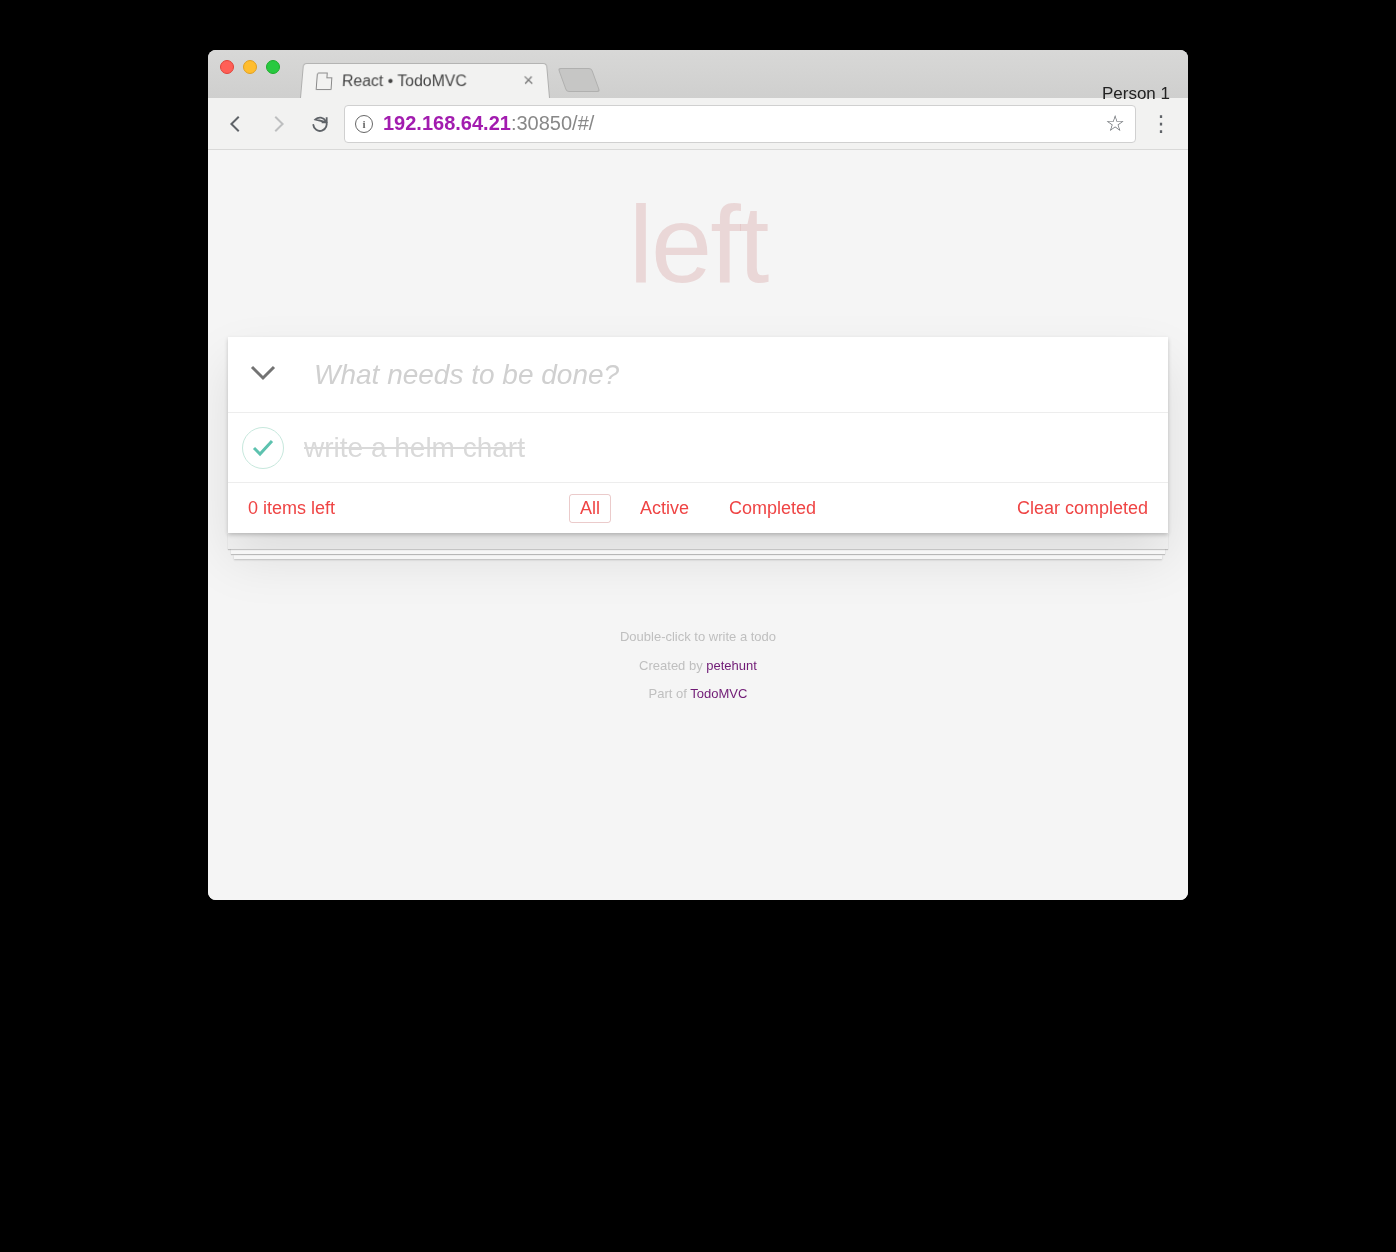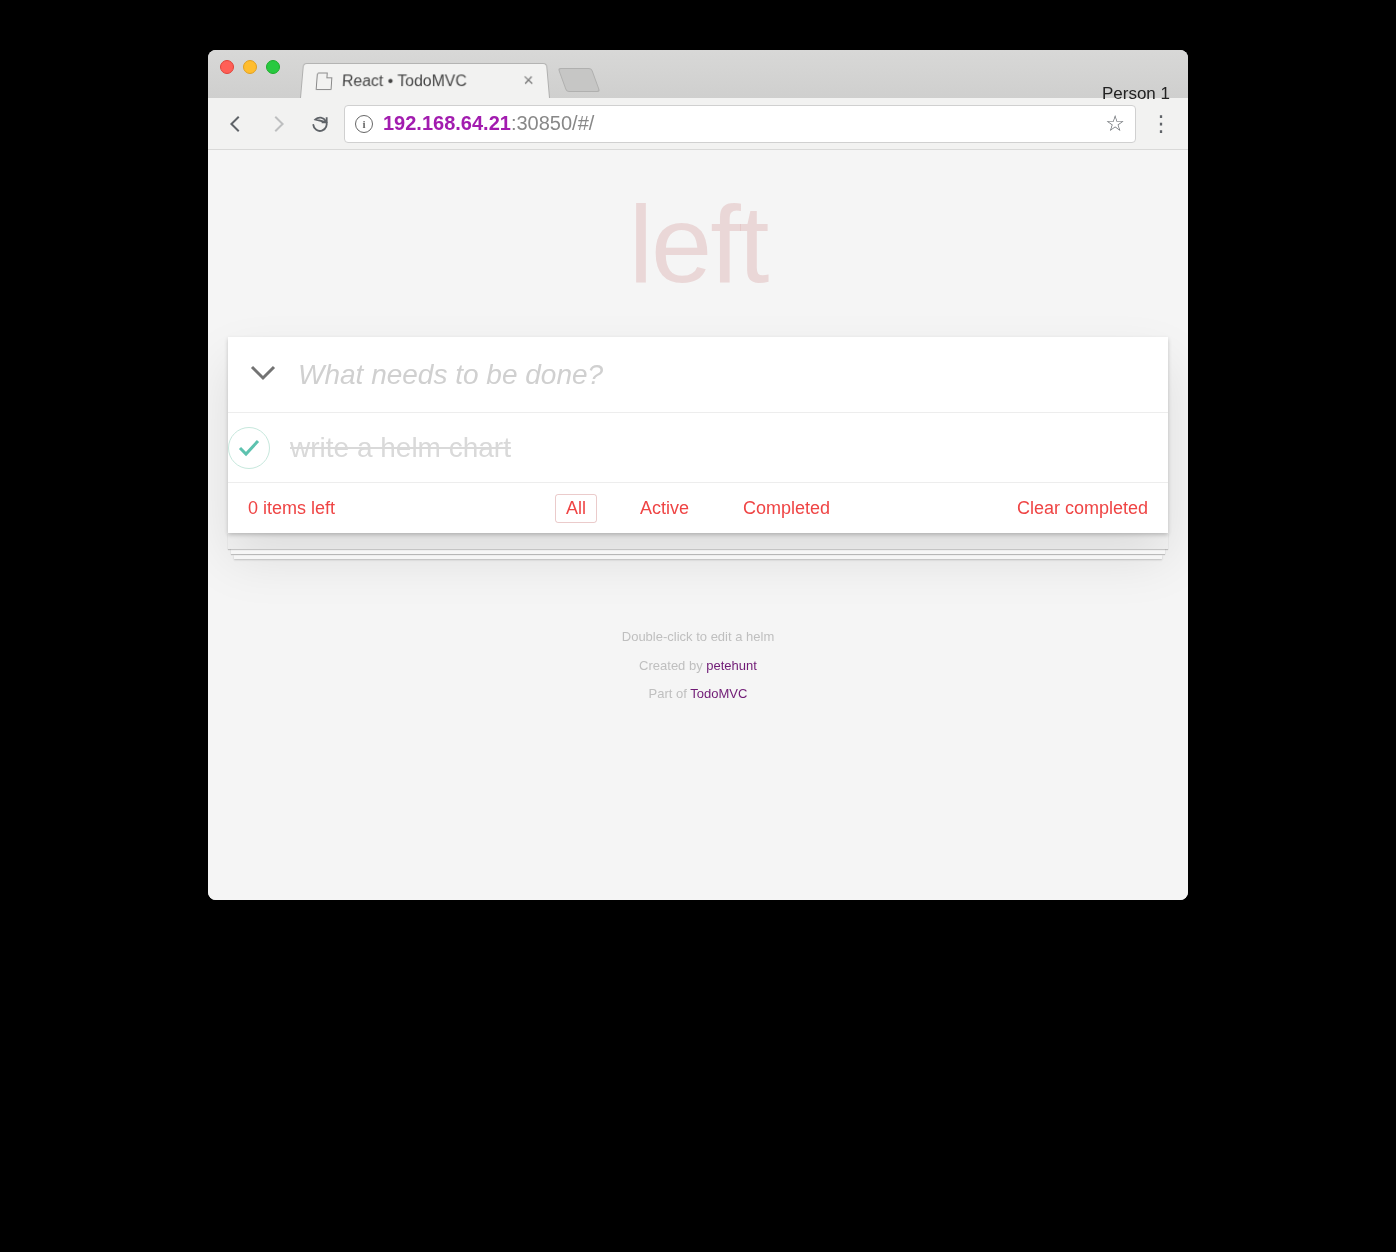--- a/index.html
+++ b/index.html
@@ -184,27 +184,29 @@
     .new-todo {
       flex: 1;
       font-size: 28px;
       font-style: italic;
       font-weight: 300;
       border: none;
       outline: none;
       color: #4d4d4d;
       background: transparent;
       padding-right: 18px;
+      margin-left: 16px;
     }
     .new-todo::placeholder { color: #d0d0d0; }
     .todo-item {
       display: flex;
       align-items: center;
       height: 70px;
       border-bottom: 1px solid #ededed;
+      padding-left: 14px;
     }
     .toggle-check {
       width: 42px; height: 42px;
       border-radius: 50%;
       border: 1px solid #c7e8dd;
       display: flex;
       align-items: center;
       justify-content: center;
       margin-right: 20px;
       flex-shrink: 0;
@@ -236,21 +238,21 @@
         0 8px 0 -3px #f6f6f6,
         0 9px 1px -3px rgba(0,0,0,0.2),
         0 16px 0 -6px #f6f6f6,
         0 17px 2px -6px rgba(0,0,0,0.2);
     }
     .filters {
       position: absolute;
       left: 0; right: 0;
       display: flex;
       justify-content: center;
-      gap: 32px;
+      gap: 18px;
     }
     .filter {
       padding: 3px 10px;
       border-radius: 3px;
       border: 1px solid transparent;
       cursor: pointer;
       font-weight: 300;
     }
     .filter.selected { border-color: rgba(175,47,47,0.25); }
     .clear-completed {
@@ -339,21 +341,21 @@
         <div class="filters">
           <span class="filter selected">All</span>
           <span class="filter">Active</span>
           <span class="filter">Completed</span>
         </div>
         <span class="clear-completed">Clear completed</span>
       </footer>
     </section>
 
     <div class="info">
-      <p>Double-click to edit a helm</p>
+      <p>Double-click to write a todo</p>
       <p>
         <span>Created by </span><a href="#">petehunt</a>
       </p>
       <p>
         <span>Part of </span><a href="#">TodoMVC</a>
       </p>
     </div>
   </div>
 
 </div>

